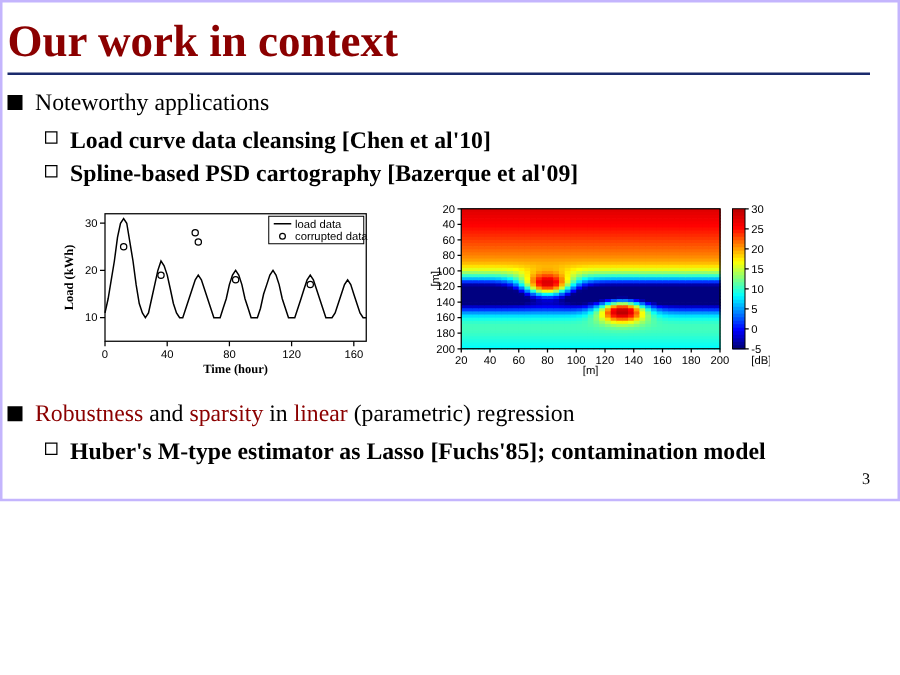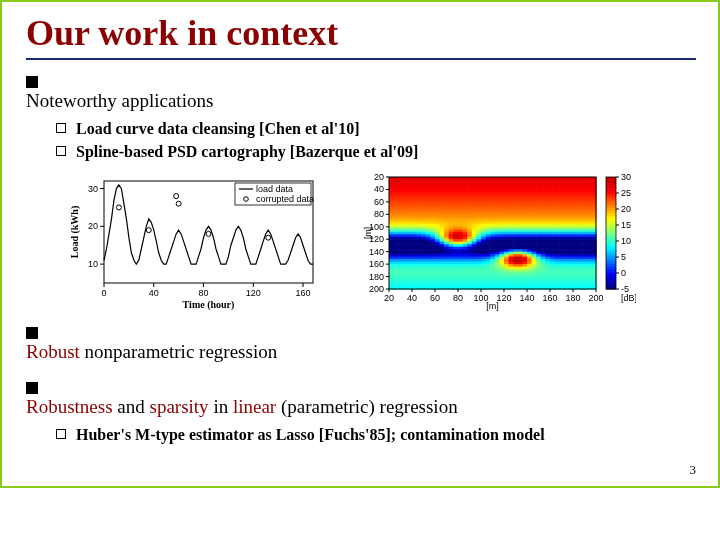--- a/index.html
+++ b/index.html
@@ -1,53 +1,52 @@
 <!DOCTYPE html>
 <html><head>
 <meta charset="utf-8">
 <style>
   * { margin: 0; padding: 0; box-sizing: border-box; }
   html, body { width: 720px; height: 540px; background: #fff; font-family: Georgia, "Times New Roman", serif; }
   .slide {
-    width: 720px; height: 488px;
-    border: 2px solid #84cc16;
+    width: 720px; height: 401px;
+    border: 2px solid #c4b5fd;
     position: relative;
-    padding: 10px 22px 8px 24px;
+    padding: 10px 22px 8px 4px;
   }
   .title {
     font-family: "Book Antiqua", Georgia, serif;
     font-weight: bold;
     color: #8b0000;
     font-size: 36px;
     border-bottom: 2.5px solid #1a2a6c;
     padding-bottom: 4px;
     margin-bottom: 10px;
   }
   .bullet {
     display: flex;
     align-items: flex-start;
     margin-bottom: 4px;
-    flex-direction: column;
   }
   .bullet .square {
     width: 12px; height: 12px; background: #000; flex: 0 0 12px;
     margin-top: 6px; margin-right: 10px;
   }
   .bullet .text { font-size: 19px; line-height: 1.35; }
   .subbullet {
     display: flex;
     align-items: flex-start;
     margin-left: 30px;
     margin-bottom: 2px;
   }
   .subbullet .hollow {
     width: 10px; height: 10px; border: 1.5px solid #000;
     flex: 0 0 10px; margin-top: 5px; margin-right: 10px;
   }
-  .subbullet .text { font-size: 16px; font-weight: bold; line-height: 1.35; }
+  .subbullet .text { font-size: 19px; font-weight: bold; line-height: 1.35; }
   .red { color: #8b0000; }
   .figrow {
     display: flex; gap: 40px; margin: 8px 0 10px 40px;
     align-items: flex-start;
   }
   .fig { position: relative; }
   .fig svg { display:block; }
   .pagenum {
     position: absolute; right: 22px; bottom: 8px;
     font-size: 13px; color: #000;
@@ -2242,26 +2241,20 @@
           <text class="lbl" x="260" y="41">20</text>
           <line class="tick" x1="255" y1="22" x2="258" y2="22"></line>
           <text class="lbl" x="260" y="25">25</text>
           <line class="tick" x1="255" y1="6" x2="258" y2="6"></line>
           <text class="lbl" x="260" y="9">30</text>
           <text class="lbl" x="260" y="130">[dB]</text>
         </svg>
     </div>
   </div>
 
-  <div class="bullet">
-    <div class="square"></div>
-    <div class="text">
-      <span class="red">Robust</span><span> nonparametric regression</span>
-    </div>
-  </div>
 
   <div class="gap"></div>
 
   <div class="bullet">
     <div class="square"></div>
     <div class="text">
       <span class="red">Robustness</span><span> and </span><span class="red">sparsity</span><span> in </span><span class="red">linear</span><span> (parametric) regression</span>
     </div>
   </div>
   <div class="subbullet">

